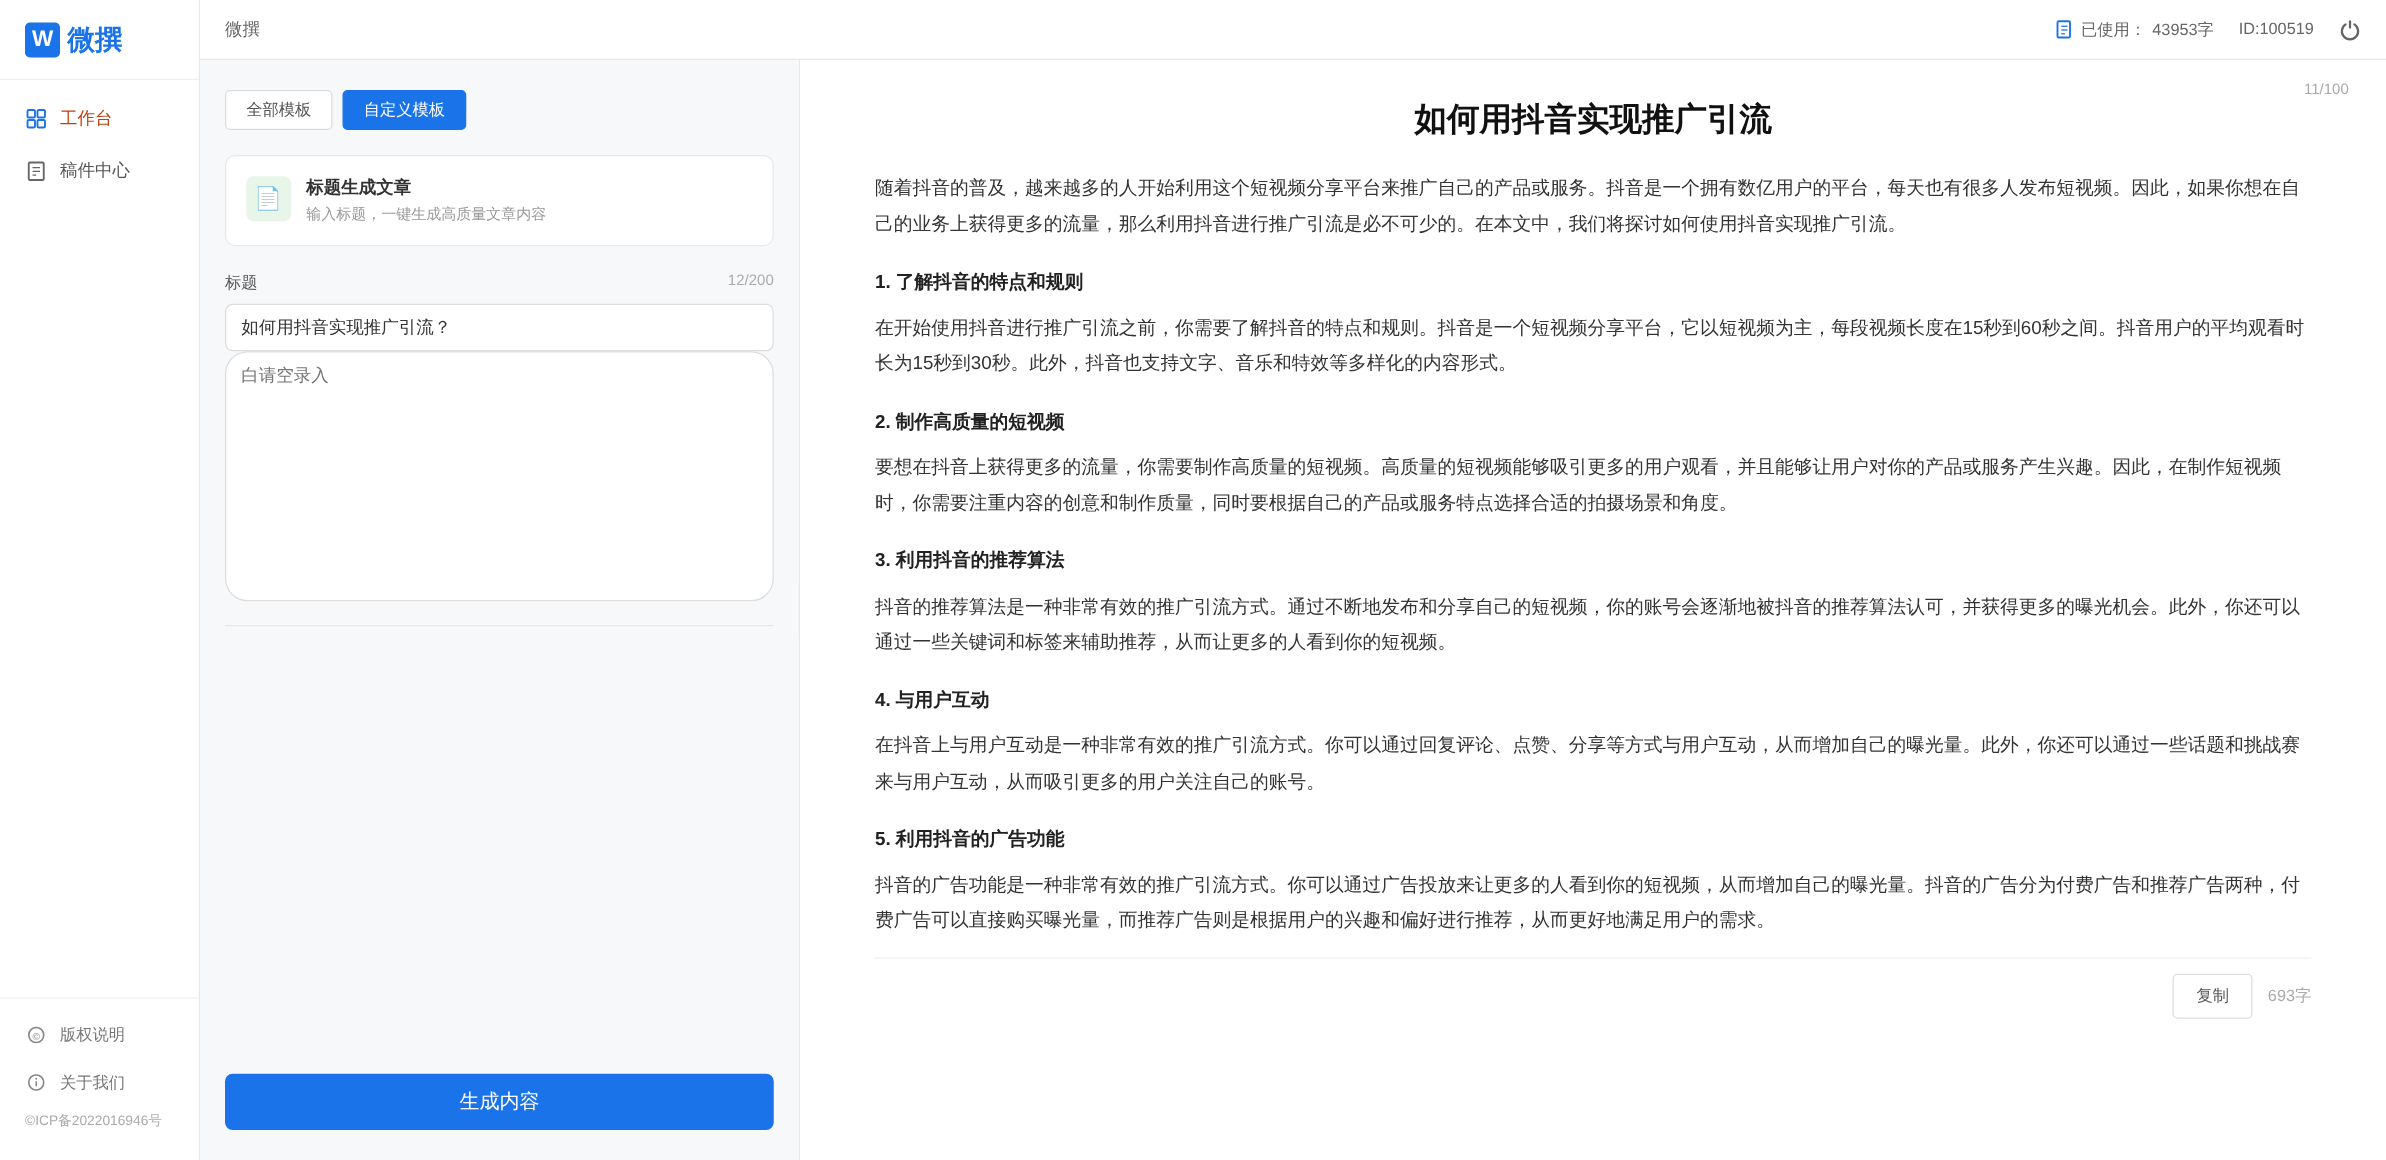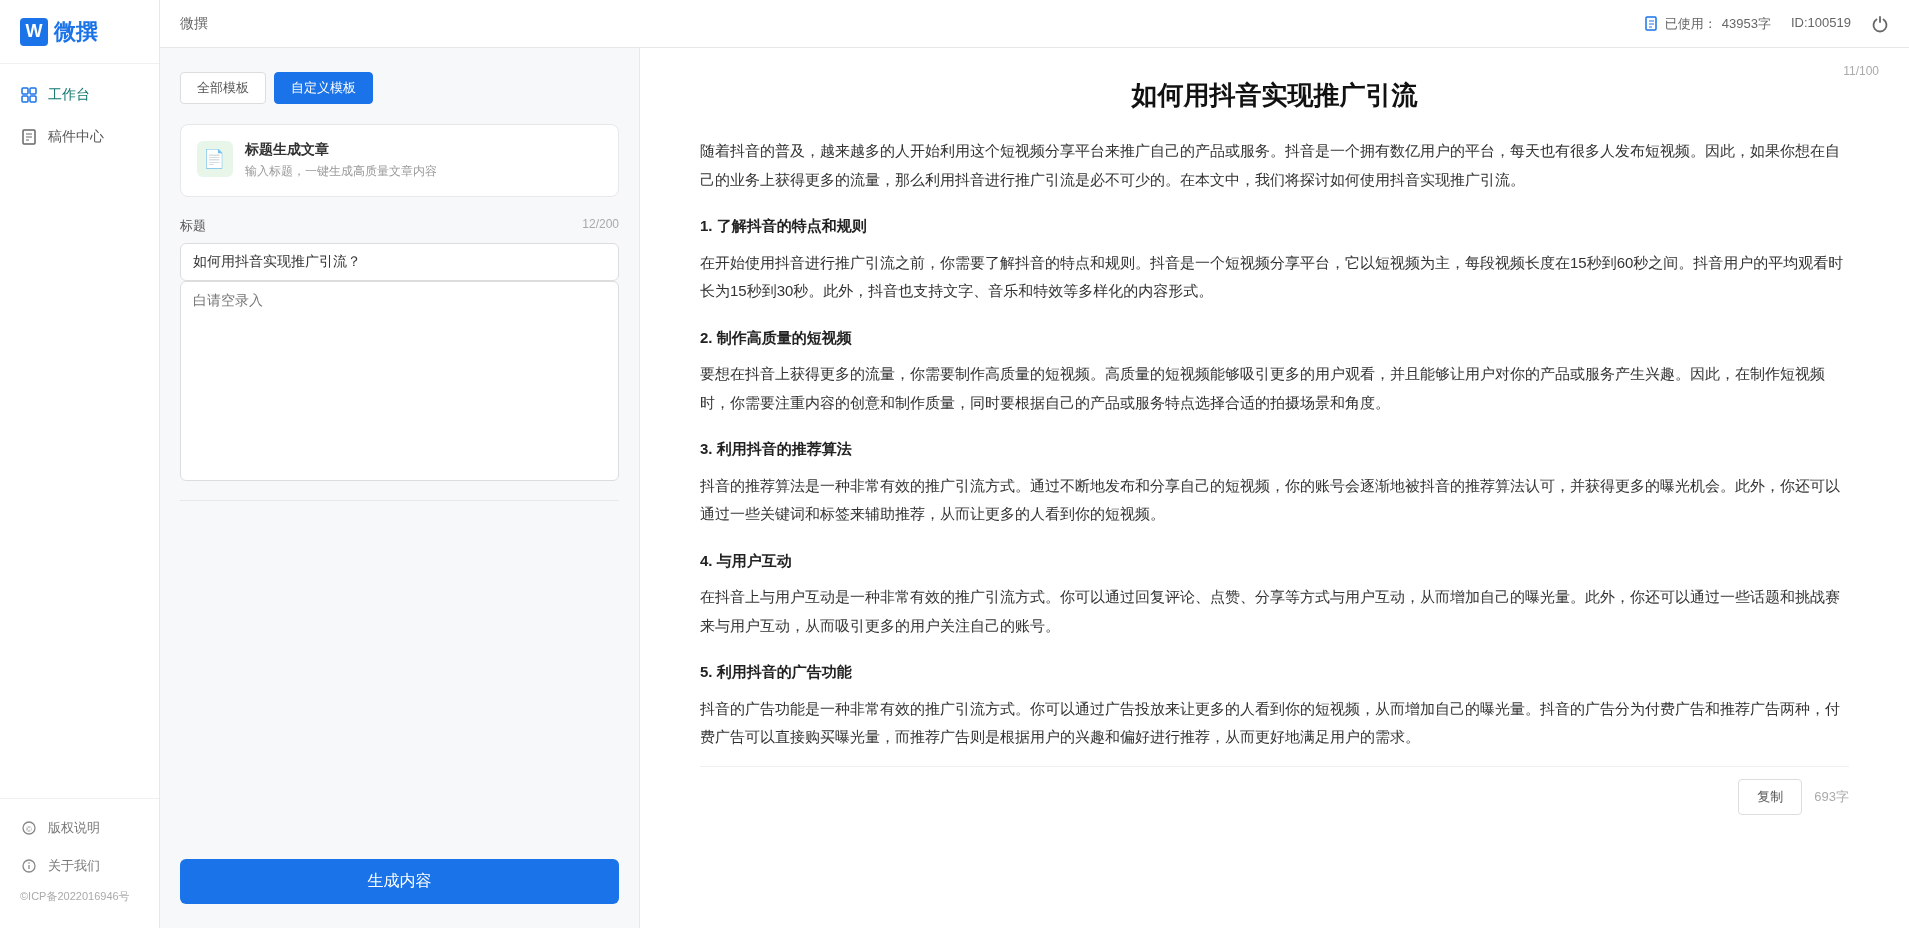--- a/index.html
+++ b/index.html
@@ -38,21 +38,21 @@
       border-bottom: 1px solid #f0f0f0;
     }
     .logo-text { font-size: 22px; font-weight: bold; color: #1a73e8; display: flex; align-items: center; gap: 6px; }
     .logo-w { background: #1a73e8; color: #fff; width: 28px; height: 28px; border-radius: 4px; display: flex; align-items: center; justify-content: center; font-weight: bold; font-size: 18px; }
     .sidebar-nav { flex: 1; padding: 10px 0; }
     .nav-item {
       display: flex; align-items: center; gap: 10px;
       padding: 12px 20px; cursor: pointer; color: #555; font-size: 14px;
       transition: background 0.2s;
     }
-    .nav-item.active { color: #0f766e; }
+    .nav-item.active { color: #c2410c; }
     .nav-icon { width: 18px; height: 18px; display: flex; align-items: center; justify-content: center; }
     .sidebar-footer { padding: 10px 0 20px 0; border-top: 1px solid #f0f0f0; }
     .footer-item {
       display: flex; align-items: center; gap: 10px;
       padding: 10px 20px; cursor: pointer; color: #777; font-size: 13px;
     }
     .beian { font-size: 11px; color: #aaa; padding: 4px 20px; }
 
     
     .main-layout {
@@ -105,21 +105,21 @@
     .form-label {
       font-size: 13px; color: #555; margin-bottom: 8px; display: flex; justify-content: space-between;
     }
     .form-label .char-count { color: #aaa; font-size: 12px; }
     .form-input {
       width: 100%; padding: 10px 12px; border: 1px solid #ddd; border-radius: 6px;
       font-size: 14px; color: #333; outline: none; resize: none;
       font-family: inherit;
     }
     .form-textarea {
-      width: 100%; height: 200px; padding: 10px 12px; border: 1px solid #ddd; border-radius: 6px;
+      width: 100%; height: 200px; padding: 10px 12px; border: 1px solid #ddd; border-radius: 18px;
       font-size: 14px; color: #999; outline: none; resize: none; font-family: inherit;
     }
     .divider { height: 1px; background: #e8e8e8; margin: 16px 0; }
 
     .generate-btn {
       width: 100%; padding: 12px; background: #1a73e8; color: #fff;
       border: none; border-radius: 6px; font-size: 16px; cursor: pointer;
       font-family: inherit; margin-top: auto;
     }
 

